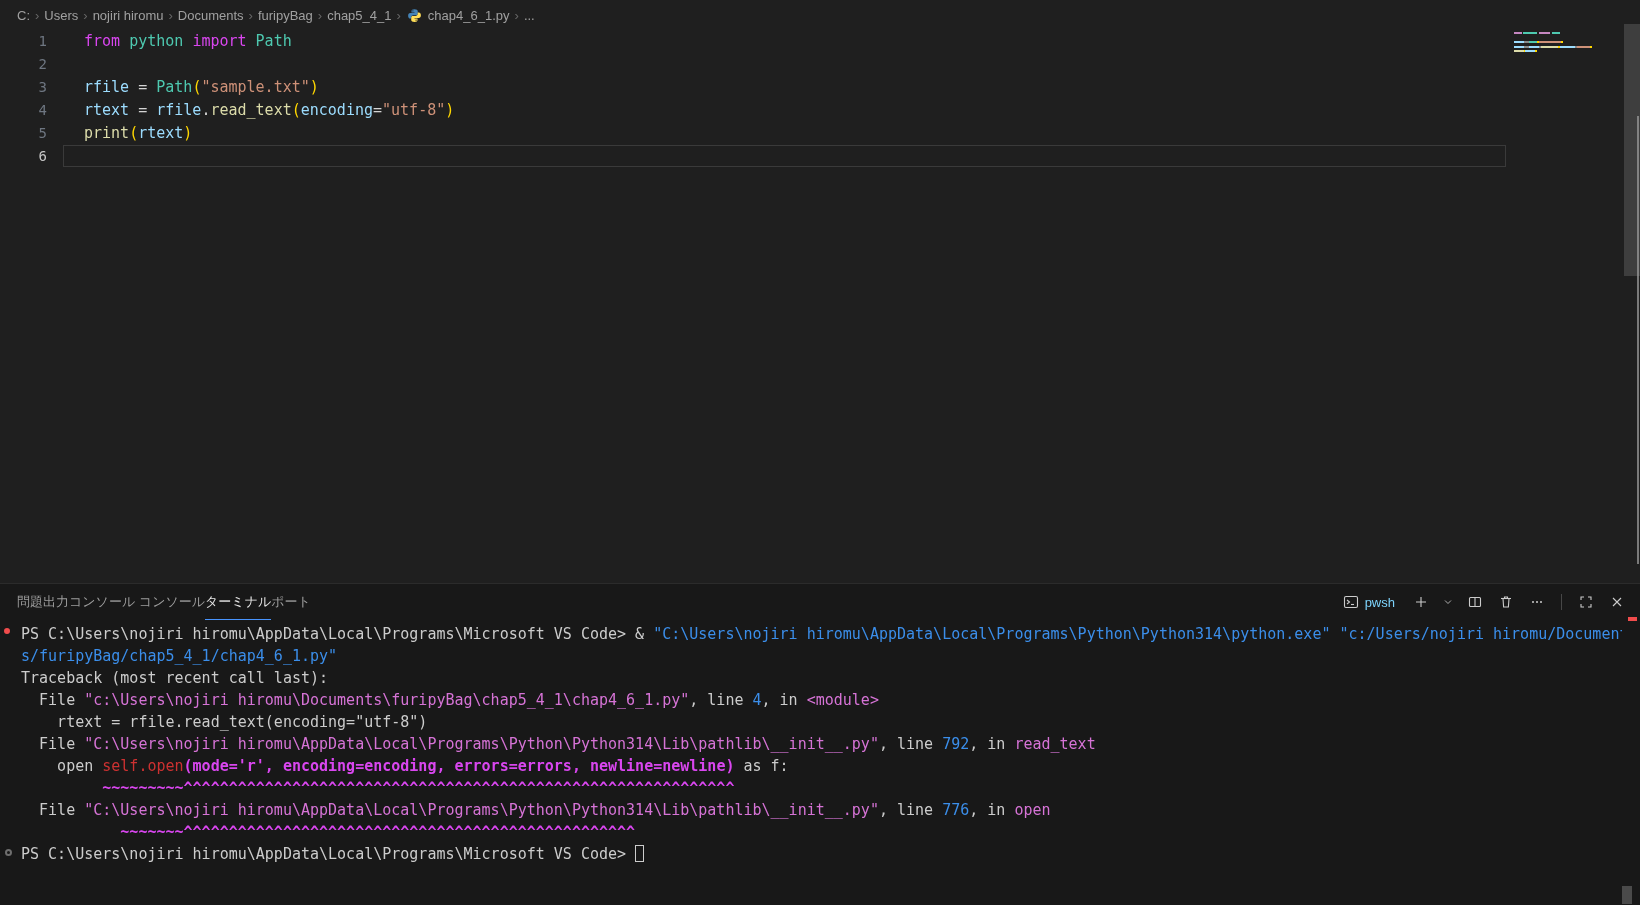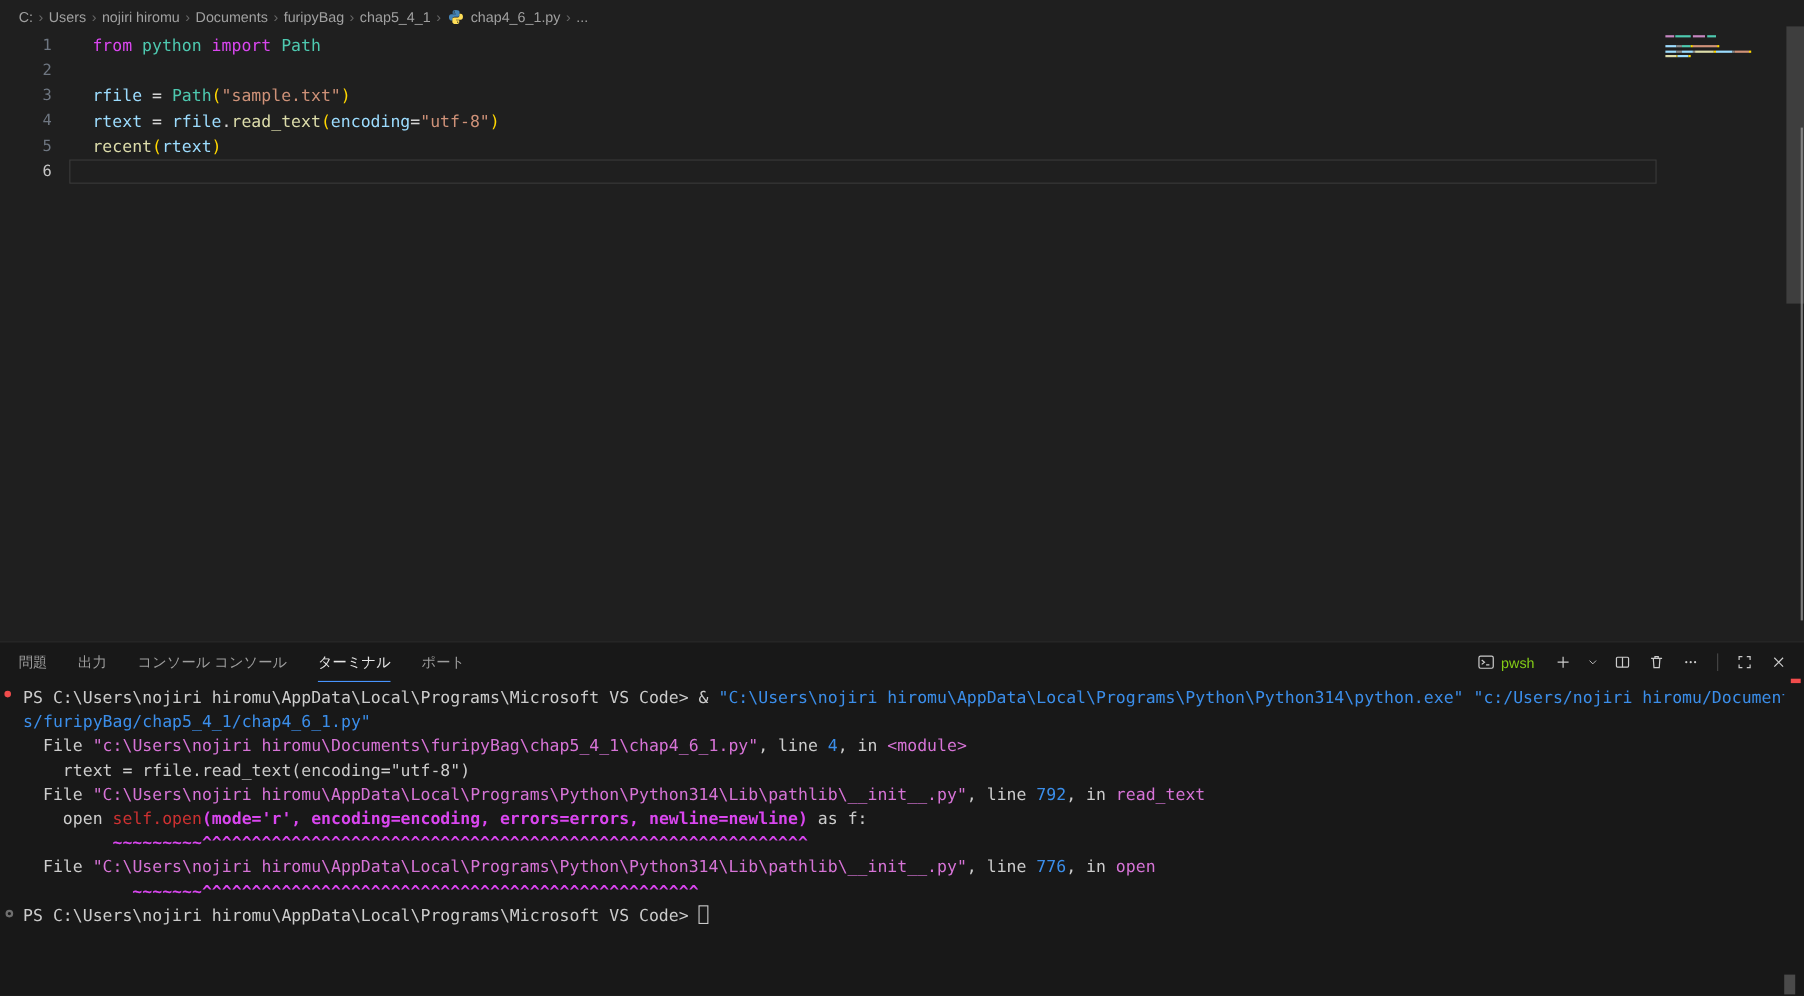--- a/index.html
+++ b/index.html
@@ -48,31 +48,31 @@
 
   .ed-slider { position:absolute; left:1624px; top:24px; width:16px; height:252px;
     background:rgba(121,121,121,0.35); }
   .right-edge-line { position:absolute; left:1637px; top:116px; width:2px; height:448px;
     background:#9a9a9a; opacity:.75; }
 
   
   .panel { position:absolute; top:583px; left:0; width:1640px; height:322px;
     background:#181818; border-top:1px solid #2b2b2b; }
   .panel-tabbar { position:relative; height:36px; display:flex; align-items:stretch; }
-  .panel-tabs { display:flex; padding-left:17px; gap:28px; }
+  .panel-tabs { display:flex; padding-left:17px; }
   .ptab { display:flex; align-items:center; font-size:13px; color:#9d9d9d;
     border-bottom:1px solid transparent; cursor:default; }
   .ptab.active { color:#e7e7e7; border-bottom-color:#4894fe; }
 
   .panel-toolbar { position:absolute; right:12px; top:0; height:36px;
     display:flex; align-items:center; gap:9px; color:#c5c5c5; }
   .tool-btn { display:flex; align-items:center; justify-content:center;
     width:22px; height:22px; border-radius:4px; }
   .shell-group { display:flex; align-items:center; gap:6px; margin-right:6px; }
-  .shell-label { font-size:13px; color:#84cc16; }
+  .shell-label { font-size:13px; color:#7dd3fc; }
   .tb-divider { width:1px; height:16px; background:#474747; margin:0 4px; }
   .panel-toolbar svg { stroke:#cccccc; fill:none; stroke-width:1.1; }
 
   
   .terminal { position:absolute; top:36px; left:0; right:18px; bottom:0;
     padding:3px 0 0 21px; overflow:hidden; }
   .tm-row { height:22px; line-height:22px; white-space:pre; position:relative; font-size:15px; }
   .tm-def { color:#cccccc; }
   .tm-blue{ color:#3b8eea; }
   .tm-mag { color:#d673d6; }
@@ -128,21 +128,21 @@
       <div class="ed-line">
         <div class="ed-gutter">3</div>
         <div class="ed-code mono"><span class="tk-var">rfile</span><span class="tk-def"> = </span><span class="tk-type">Path</span><span class="tk-br">(</span><span class="tk-str">"sample.txt"</span><span class="tk-br">)</span></div>
       </div>
       <div class="ed-line">
         <div class="ed-gutter">4</div>
         <div class="ed-code mono"><span class="tk-var">rtext</span><span class="tk-def"> = </span><span class="tk-var">rfile</span><span class="tk-def">.</span><span class="tk-fn">read_text</span><span class="tk-br">(</span><span class="tk-var">encoding</span><span class="tk-def">=</span><span class="tk-str">"utf-8"</span><span class="tk-br">)</span></div>
       </div>
       <div class="ed-line">
         <div class="ed-gutter">5</div>
-        <div class="ed-code mono"><span class="tk-fn">recent</span><span class="tk-br">(</span><span class="tk-var">rtext</span><span class="tk-br">)</span></div>
+        <div class="ed-code mono"><span class="tk-fn">print</span><span class="tk-br">(</span><span class="tk-var">rtext</span><span class="tk-br">)</span></div>
       </div>
       <div class="ed-line active">
         <div class="linebox"></div>
         <div class="ed-gutter">6</div>
         <div class="ed-code mono"></div>
       </div>
     </div>
 </div>
 
 <div class="minimap">
@@ -249,20 +249,21 @@
             <path d="M4 4l8 8M12 4l-8 8"></path>
           </svg>
       </div>
     </div>
   </div>
 
   <div class="terminal mono">
     <div>
         <div class="tm-row"><span class="tm-dec tm-dec-error"></span><span class="tm-def">PS C:\Users\nojiri hiromu\AppData\Local\Programs\Microsoft VS Code&gt; &amp; </span><span class="tm-blue">"C:\Users\nojiri hiromu\AppData\Local\Programs\Python\Python314\python.exe"</span><span class="tm-def"> </span><span class="tm-blue">"c:/Users/nojiri hiromu/Document</span></div>
         <div class="tm-row"><span class="tm-blue">s/furipyBag/chap5_4_1/chap4_6_1.py"</span></div>
+        <div class="tm-row"><span class="tm-def">Traceback (most recent call last):</span></div>
         <div class="tm-row"><span class="tm-def">  File </span><span class="tm-mag">"c:\Users\nojiri hiromu\Documents\furipyBag\chap5_4_1\chap4_6_1.py"</span><span class="tm-def">, line </span><span class="tm-blue">4</span><span class="tm-def">, in </span><span class="tm-mag">&lt;module&gt;</span></div>
         <div class="tm-row"><span class="tm-def">    rtext = rfile.read_text(encoding="utf-8")</span></div>
         <div class="tm-row"><span class="tm-def">  File </span><span class="tm-mag">"C:\Users\nojiri hiromu\AppData\Local\Programs\Python\Python314\Lib\pathlib\__init__.py"</span><span class="tm-def">, line </span><span class="tm-blue">792</span><span class="tm-def">, in </span><span class="tm-mag">read_text</span></div>
         <div class="tm-row"><span class="tm-def">    open </span><span class="tm-red">self.open</span><span class="tm-redb">(mode='r', encoding=encoding, errors=errors, newline=newline)</span><span class="tm-def"> as f:</span></div>
         <div class="tm-row"><span class="tm-redb">         ~~~~~~~~~^^^^^^^^^^^^^^^^^^^^^^^^^^^^^^^^^^^^^^^^^^^^^^^^^^^^^^^^^^^^^</span></div>
         <div class="tm-row"><span class="tm-def">  File </span><span class="tm-mag">"C:\Users\nojiri hiromu\AppData\Local\Programs\Python\Python314\Lib\pathlib\__init__.py"</span><span class="tm-def">, line </span><span class="tm-blue">776</span><span class="tm-def">, in </span><span class="tm-mag">open</span></div>
         <div class="tm-row"><span class="tm-redb">           ~~~~~~~^^^^^^^^^^^^^^^^^^^^^^^^^^^^^^^^^^^^^^^^^^^^^^^^^^</span></div>
         <div class="tm-row"><span class="tm-dec tm-dec-prompt"></span><span class="tm-def">PS C:\Users\nojiri hiromu\AppData\Local\Programs\Microsoft VS Code&gt; </span><span class="tm-cursor"></span></div>
       </div>
   </div>

